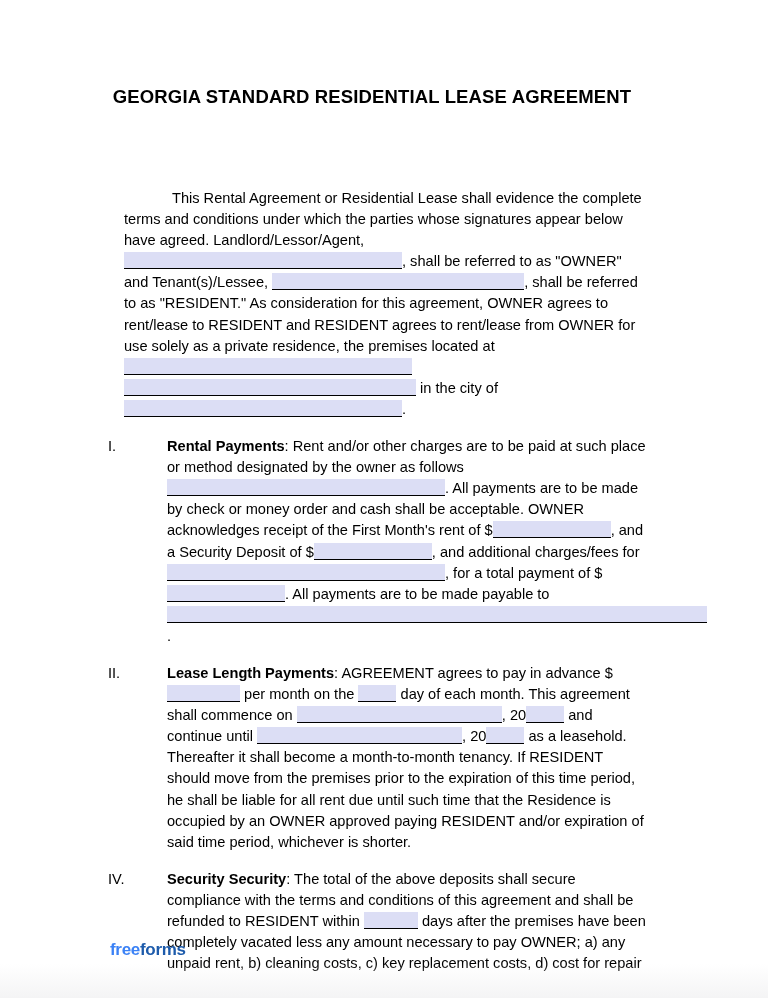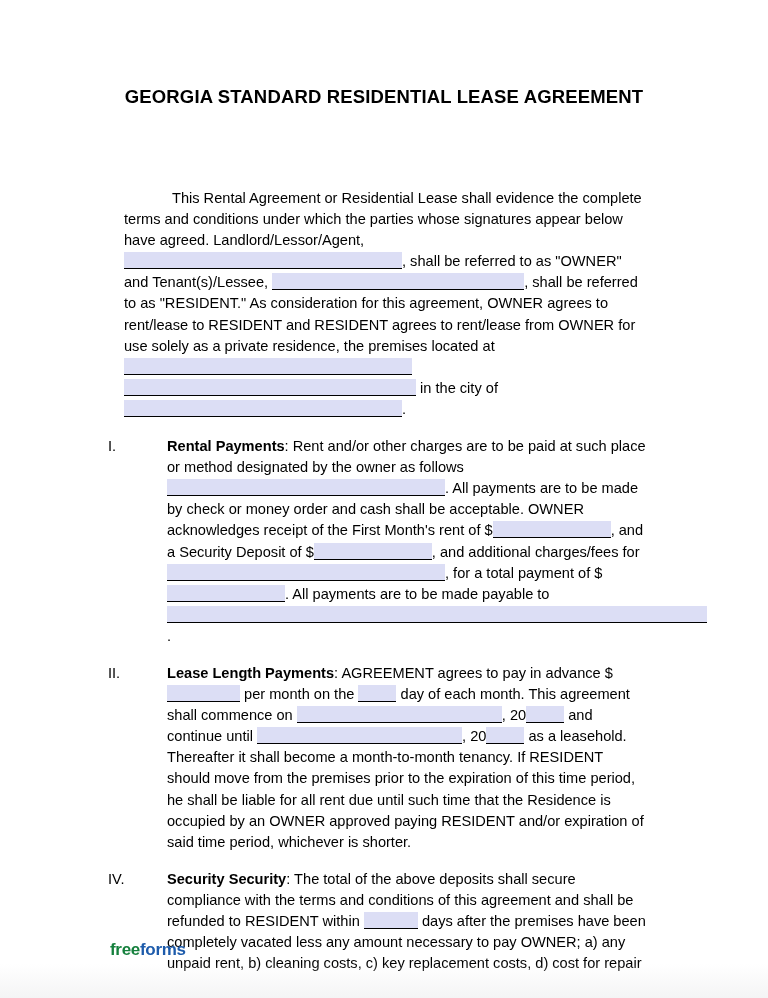--- a/index.html
+++ b/index.html
@@ -30,21 +30,21 @@
     left: 0;
     bottom: 0;
     width: 768px;
     height: 34px;
     background: linear-gradient(to bottom, rgba(255,255,255,0) 0%, rgba(244,244,245,1) 100%);
     pointer-events: none;
   }
 
   .doc-title {
     position: absolute;
-    left: 108px;
+    left: 96px;
     top: 84px;
     width: 552px;
     text-align: center;
     font-size: 18.5px;
     font-weight: bold;
     line-height: 25px;
     letter-spacing: 0.15px;
   }
 
   .body-block {
@@ -111,21 +111,21 @@
   
   .brand {
     position: absolute;
     left: 110px;
     top: 939px;
     font-size: 17px;
     font-weight: bold;
     letter-spacing: -0.3px;
     line-height: 22px;
   }
-  .brand .brand-free { color: #15803d; }
+  .brand .brand-free { color: #3b82f6; }
   .brand .brand-forms { color: #1d5bab; }
 </style>
 </head>
 <body>
 
 <div class="page">
 
   <div class="doc-title">GEORGIA STANDARD RESIDENTIAL LEASE AGREEMENT</div>
 
   <div class="body-block">

